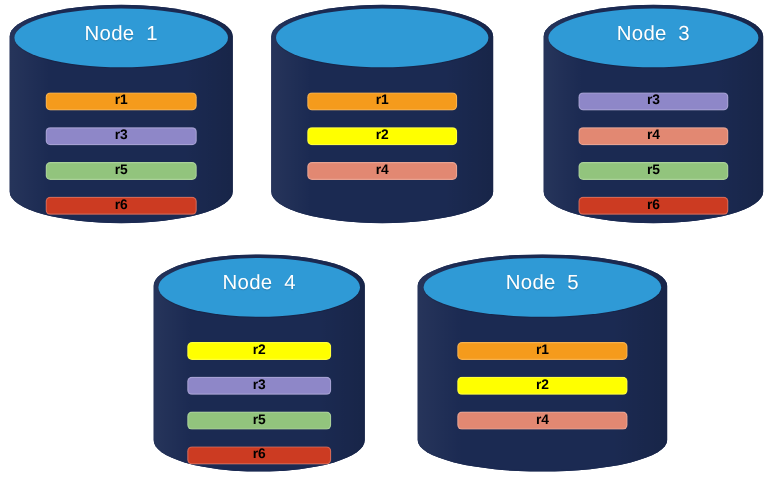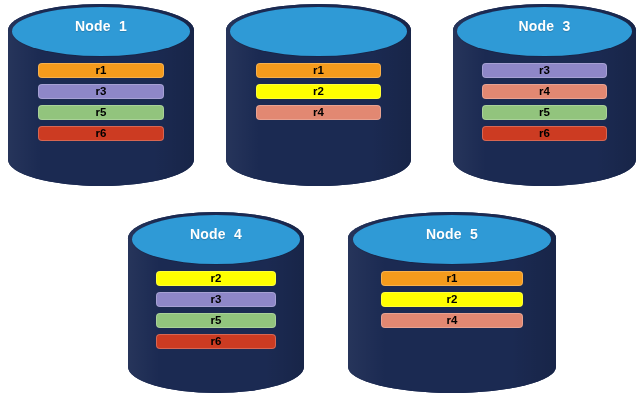--- a/index.html
+++ b/index.html
@@ -63,22 +63,22 @@
     box-shadow: 0 1px 0 rgba(0,0,0,0.10);
   }
 
   .node-label {
     position: absolute;
     left: 0;
     width: 100%;
     top: 7.5%;
     text-align: center;
     color: #ffffff;
-    font-weight: bold;
-    font-size: 14px;
+    font-weight: normal;
+    font-size: 17px;
     letter-spacing: 0.2px;
     white-space: pre;
     text-shadow: 0 1px 1px rgba(0,0,0,0.18);
   }
 
   
   .records {
     position: absolute;
     left: 16%;
     right: 16%;
@@ -90,20 +90,21 @@
     height: 15px;
     margin-bottom: 6px;
     border-radius: 4px;
     border: 1px solid rgba(255,255,255,0.22);
     box-sizing: border-box;
     text-align: center;
     color: #000000;
     font-size: 11.5px;
     font-weight: bold;
     line-height: 13px;
+    margin-top: 14px;
   }
 </style>
 </head>
 <body>
 
 <div id="diagram" style="background: rgb(255, 255, 255);">
     <div class="node" style="left: 8px; top: 4px; width: 186px; height: 182px;">
       <div class="cyl-body" style="background: rgb(27, 42, 82);"></div>
       <div class="cyl-shade"></div>
       <div class="cyl-top" style="background: rgb(47, 154, 214);"></div>

